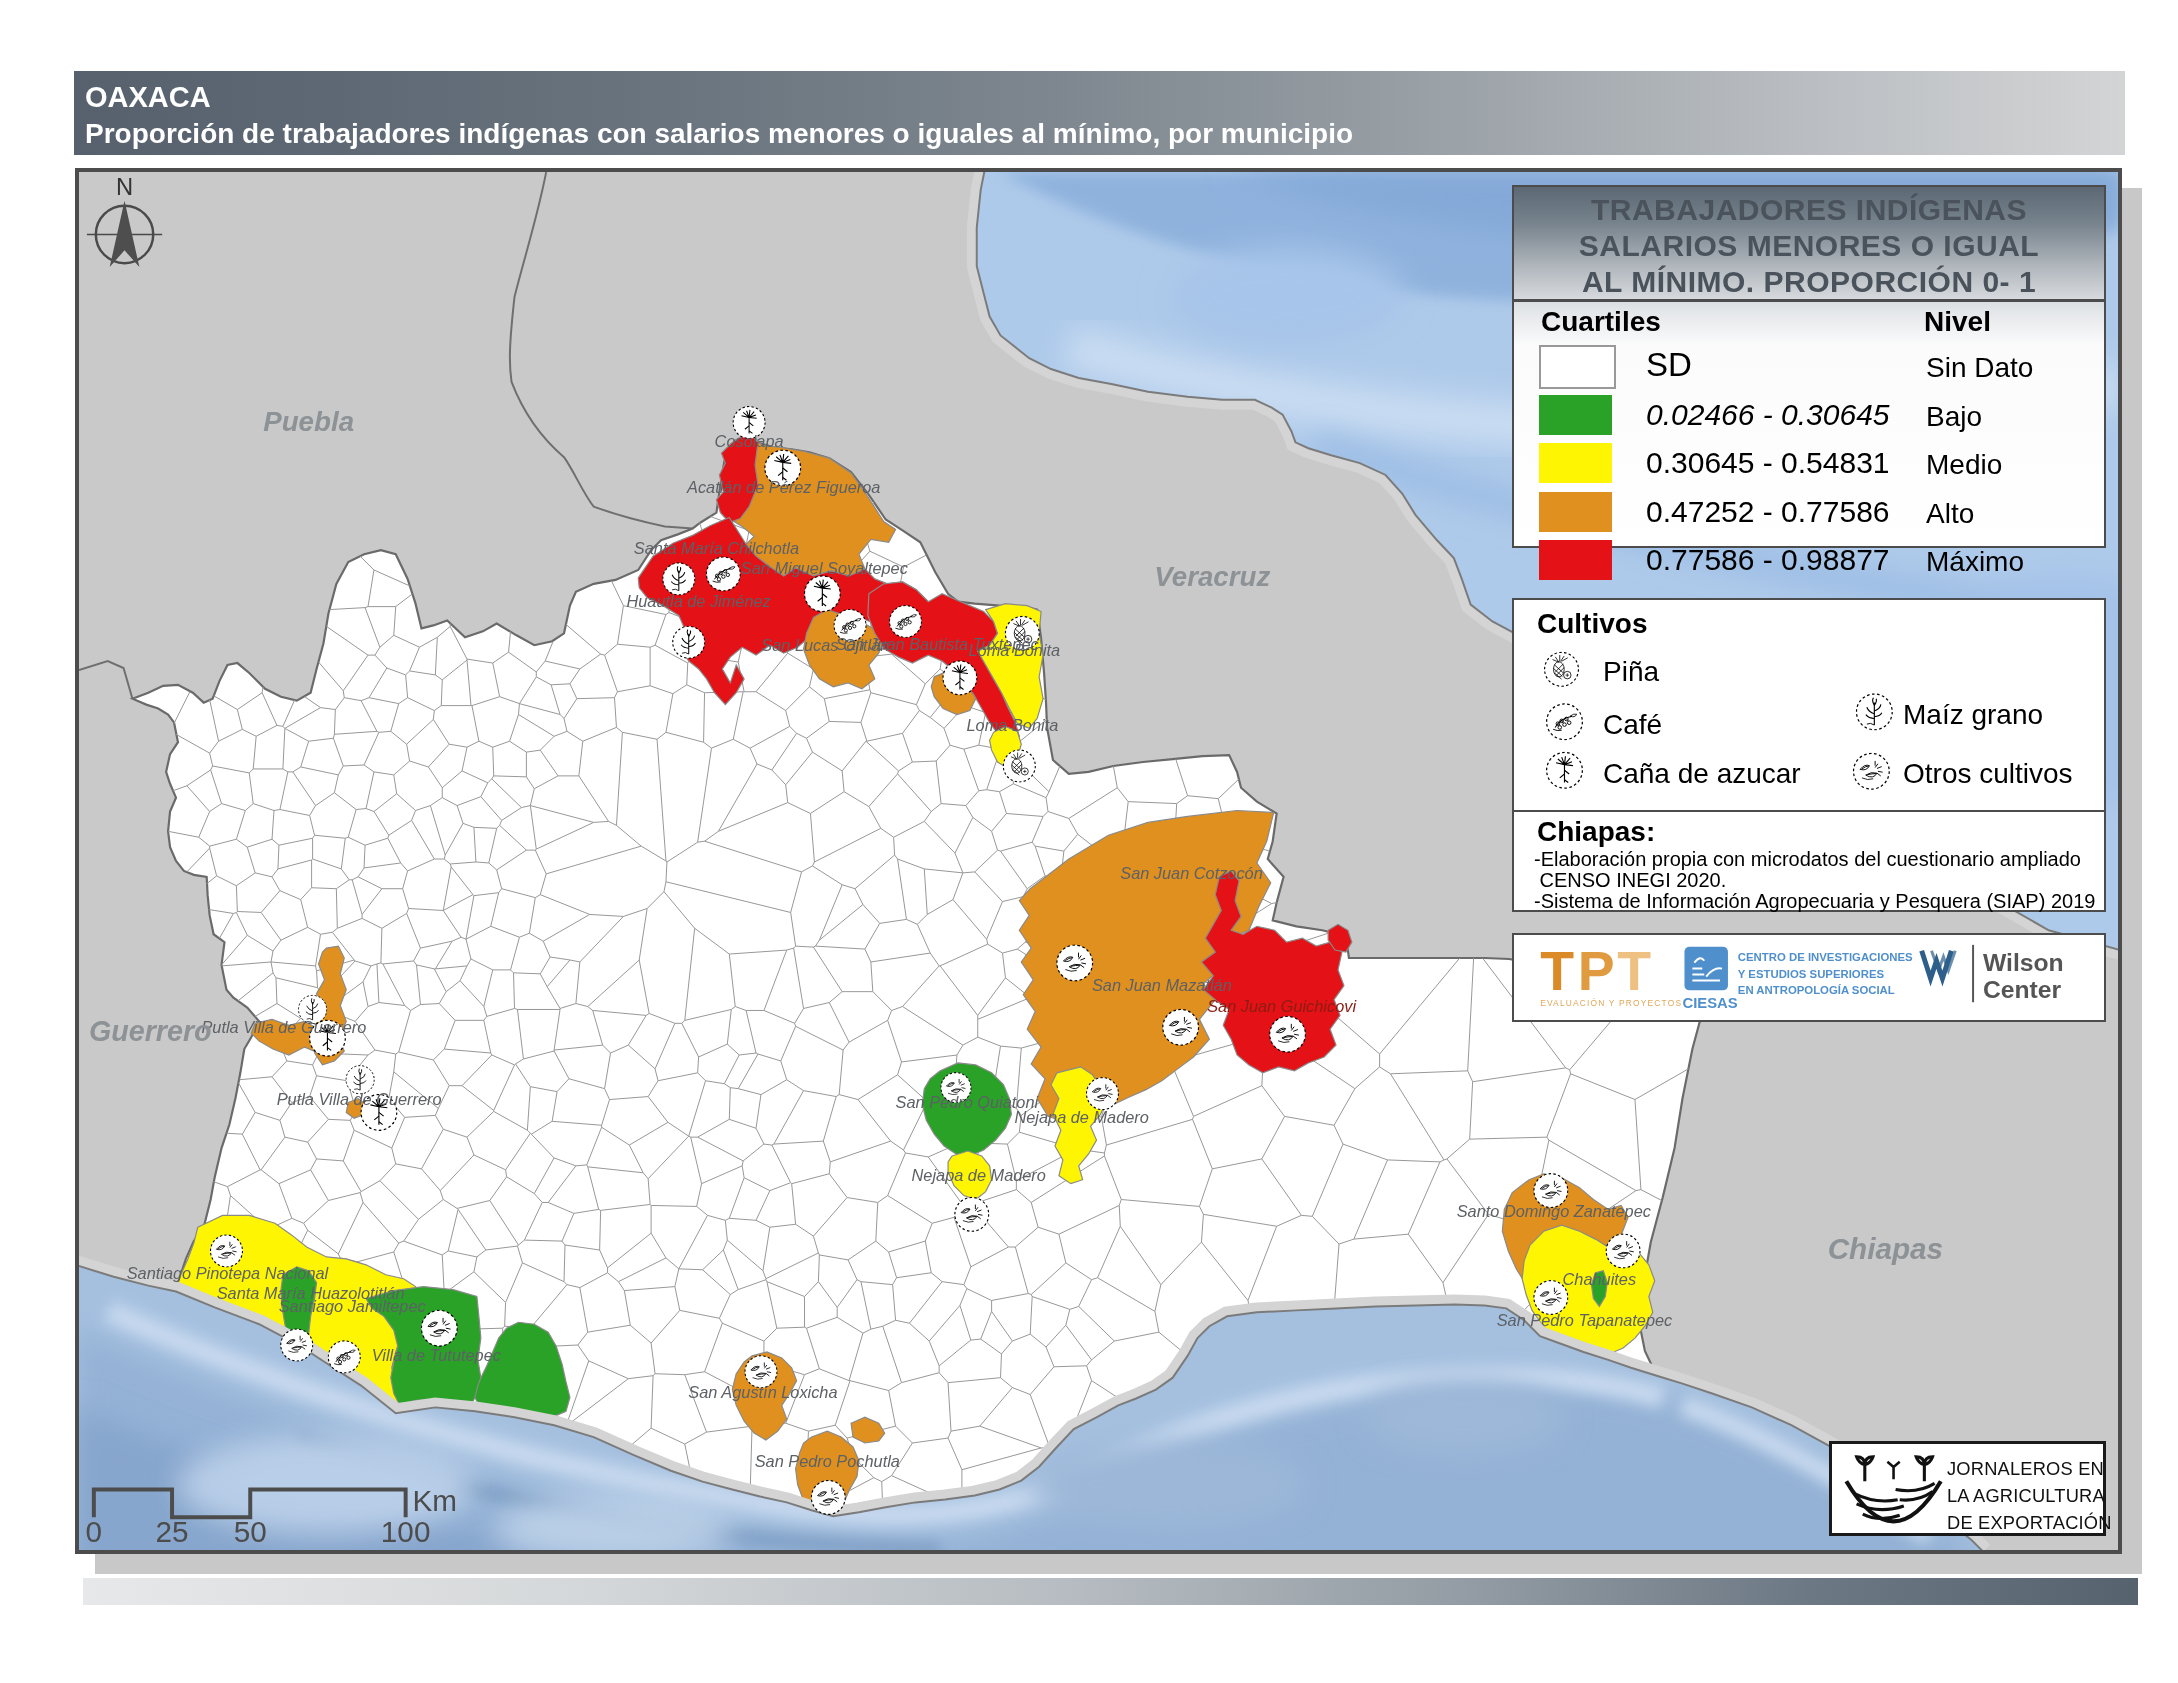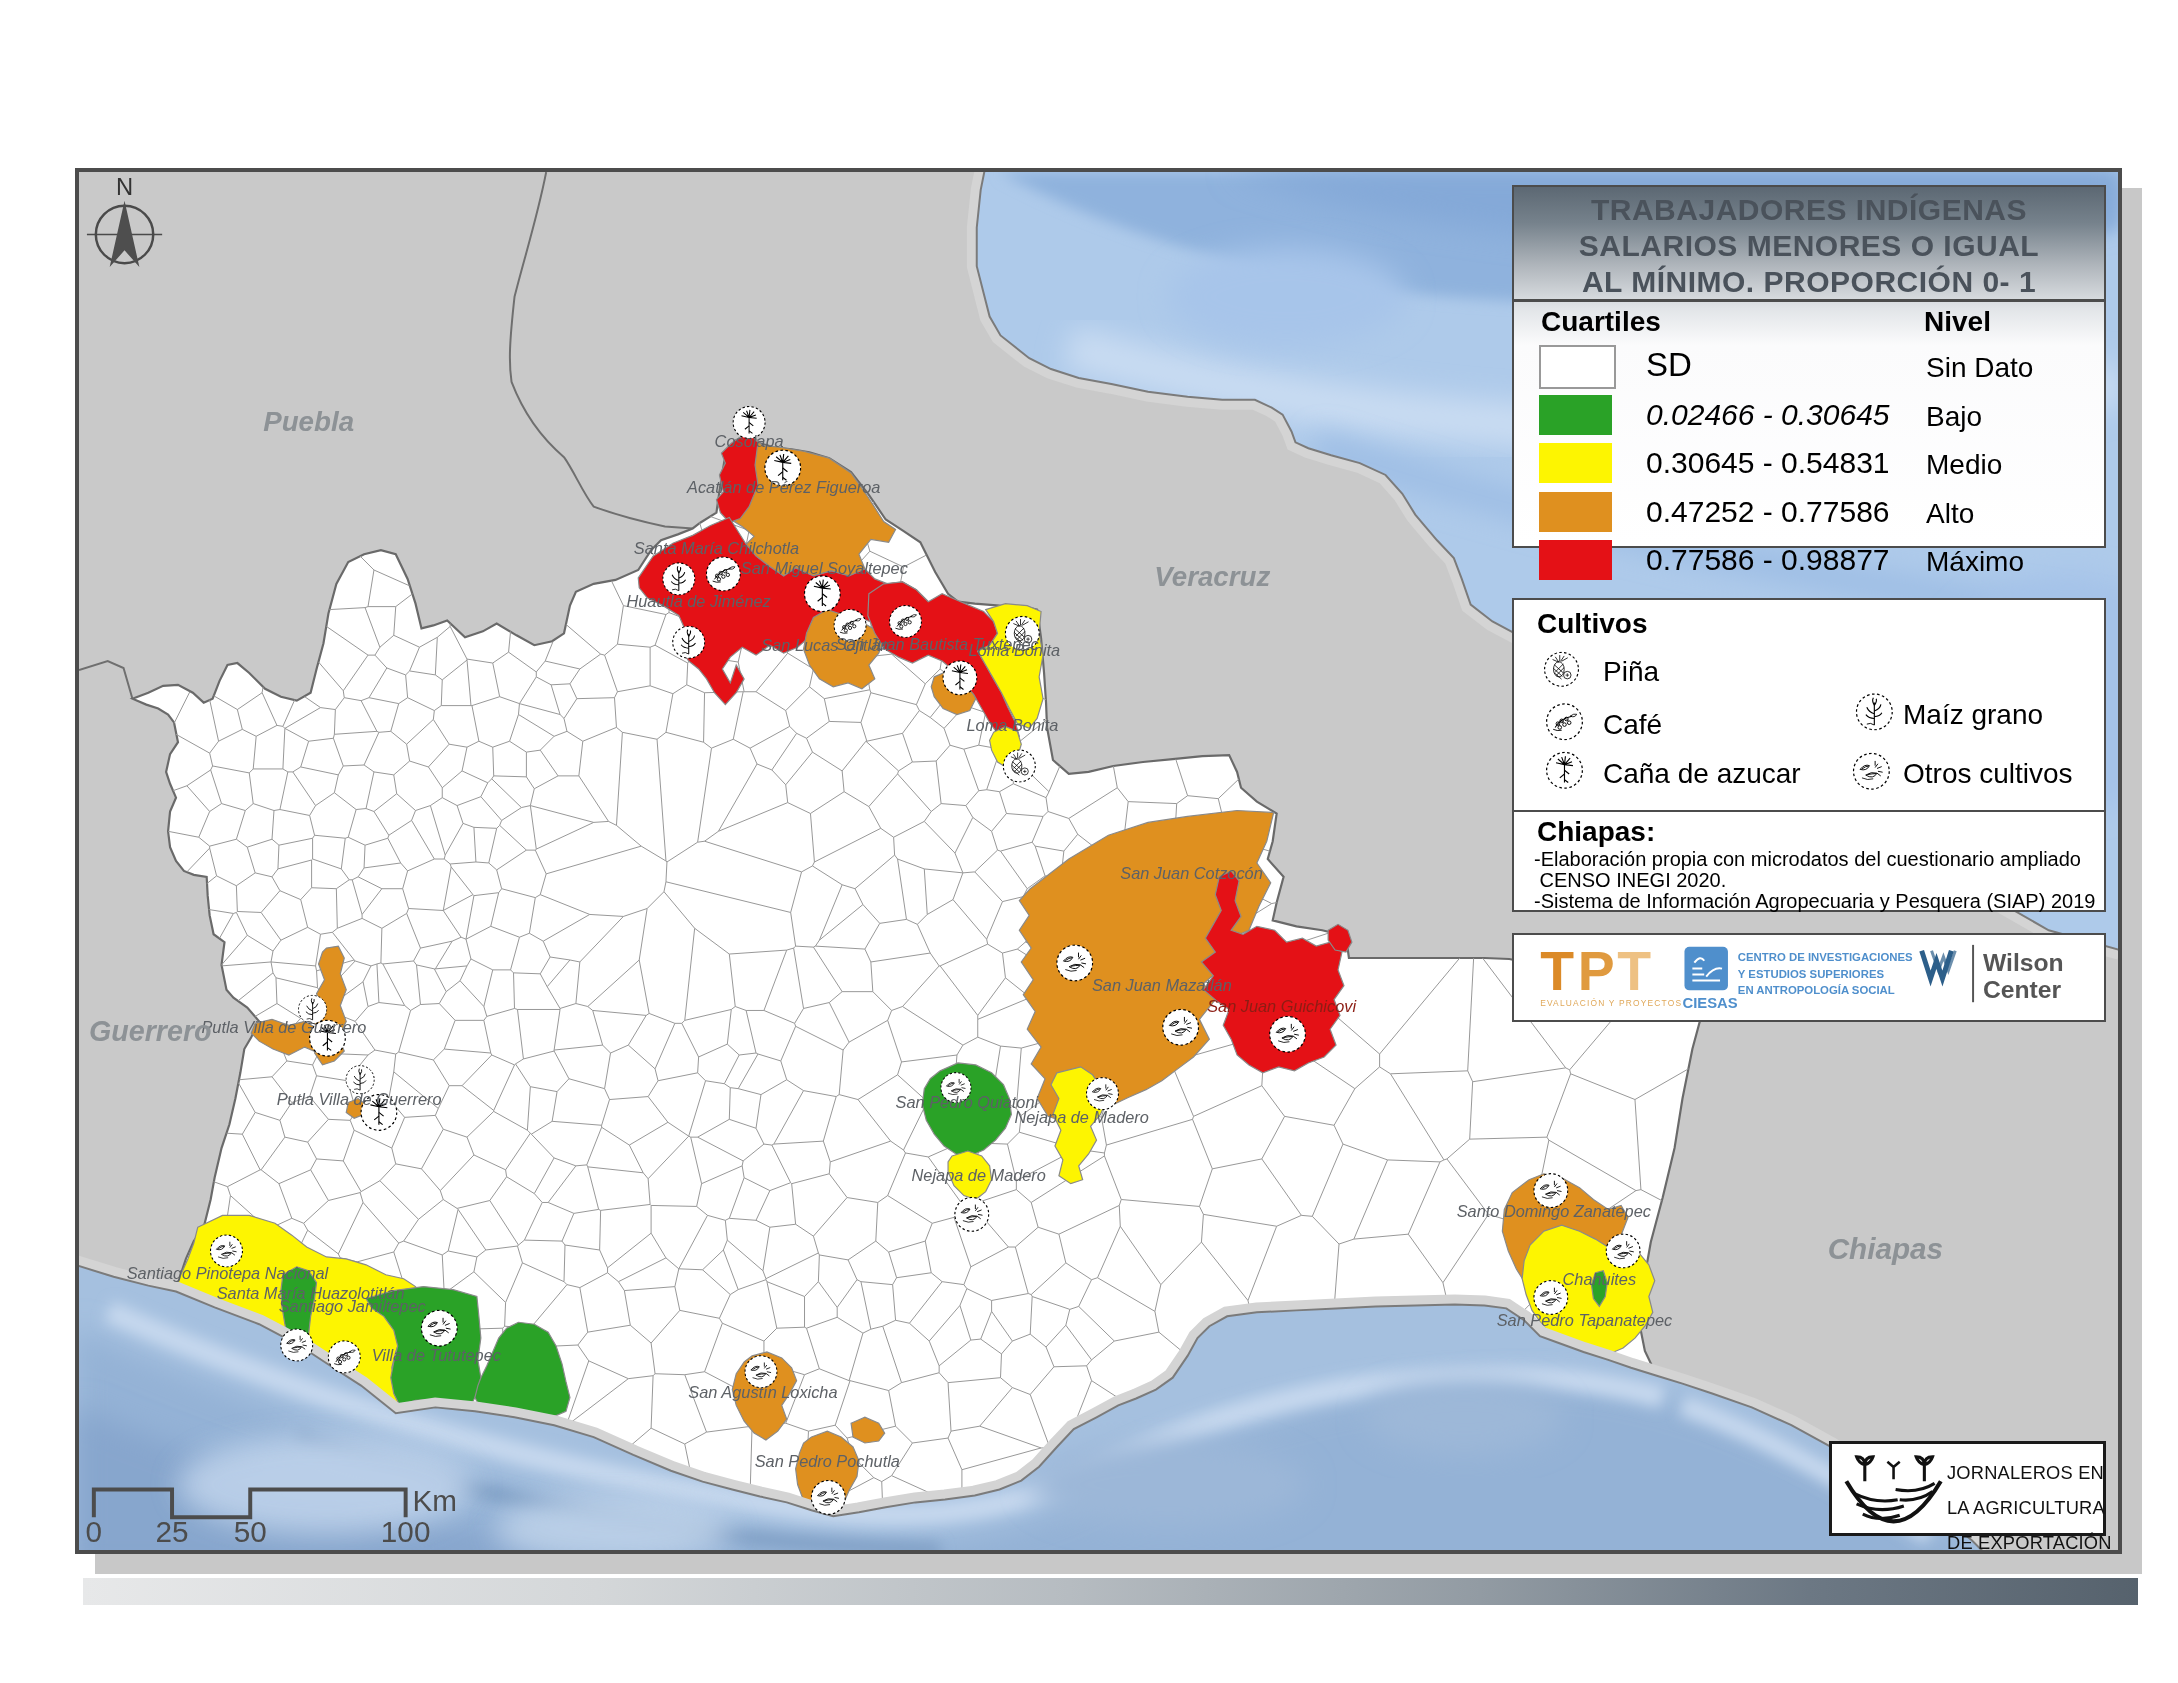--- a/index.html
+++ b/index.html
@@ -8,20 +8,24 @@
 #titlebar .t1{position:absolute;left:11px;top:10px;color:#fff;font-size:29px;font-weight:bold;}
 #titlebar .t2{position:absolute;left:11px;top:47px;color:#fff;font-size:28px;font-weight:bold;}
 #mapshadow{position:absolute;left:95px;top:188px;width:2047px;height:1386px;background:#c8c8c8;}
 #mapframe{position:absolute;left:75px;top:168px;width:2047px;height:1386px;border:4px solid #4c4c4c;box-sizing:border-box;background:#c9c9c9;}
 #bottombar{position:absolute;left:83px;top:1578px;width:2055px;height:27px;
 background:linear-gradient(90deg,#e7e8e9 0%,#d4d7d9 25%,#b6bcc1 48%,#929ba3 68%,#6c7884 84%,#56626d 100%);}
 .legbox{position:absolute;background:#fff;border:2px solid #4c4c4c;box-sizing:border-box;}
 .state{font-weight:bold;font-style:italic;fill:#8d9296;}
 </style></head><body>
 <div id="page">
+<div id="titlebar">
+      <div class="t1">OAXACA</div>
+      <div class="t2">Proporción de trabajadores indígenas con salarios menores o iguales al mínimo, por municipio</div>
+    </div>
 <div id="mapshadow"></div>
 <div id="mapframe">
 <svg width="2039" height="1378" viewBox="80 174 2060 1392" style="position:absolute;left:0;top:0;">
 <defs>
 <filter id="wblur" x="-30%" y="-30%" width="160%" height="160%">
             <feGaussianBlur stdDeviation="14"></feGaussianBlur>
           </filter>
 <filter id="wblur2" x="-30%" y="-30%" width="160%" height="160%">
             <feGaussianBlur stdDeviation="7"></feGaussianBlur>
           </filter>
@@ -294,16 +298,16 @@
 <svg style="position:absolute;left:2px;top:0px;" width="115" height="89" viewBox="0 0 112 86">
 <g stroke="#111" fill="none" stroke-width="3">
 <path d="M12 36 q46 78 92 0" stroke-width="4"></path>
 <path d="M20 48 q20 10 42 6 M22 58 q22 10 46 2 M28 68 q16 8 36 1"></path>
 <path d="M60 44 q22 4 38 -6 M64 54 q18 2 32 -8"></path>
 <path d="M30 36 v-16 M30 20 q-6 -2 -8 -8 q8 0 8 8 q0 -8 8 -8 q-2 6 -8 8"></path>
 <path d="M58 34 v-12 M58 22 l-6 -5 M58 22 l6 -5" stroke-width="2.5"></path>
 <path d="M88 36 v-16 M88 20 q-6 -2 -8 -8 q8 0 8 8 q0 -8 8 -8 q-2 6 -8 8"></path>
 </g>
 </svg>
-<div style="position:absolute;left:115px;top:11px;font-size:18.3px;color:#111;letter-spacing:0.2px;line-height:35px;white-space:nowrap;">JORNALEROS EN<br>LA AGRICULTURA<br>DE EXPORTACIÓN</div>
+<div style="position:absolute;left:115px;top:11px;font-size:18.3px;color:#111;letter-spacing:0.2px;line-height:27px;white-space:nowrap;">JORNALEROS EN<br>LA AGRICULTURA<br>DE EXPORTACIÓN</div>
 </div>
 <div id="bottombar"></div>
 </div>
 
 </body></html>

